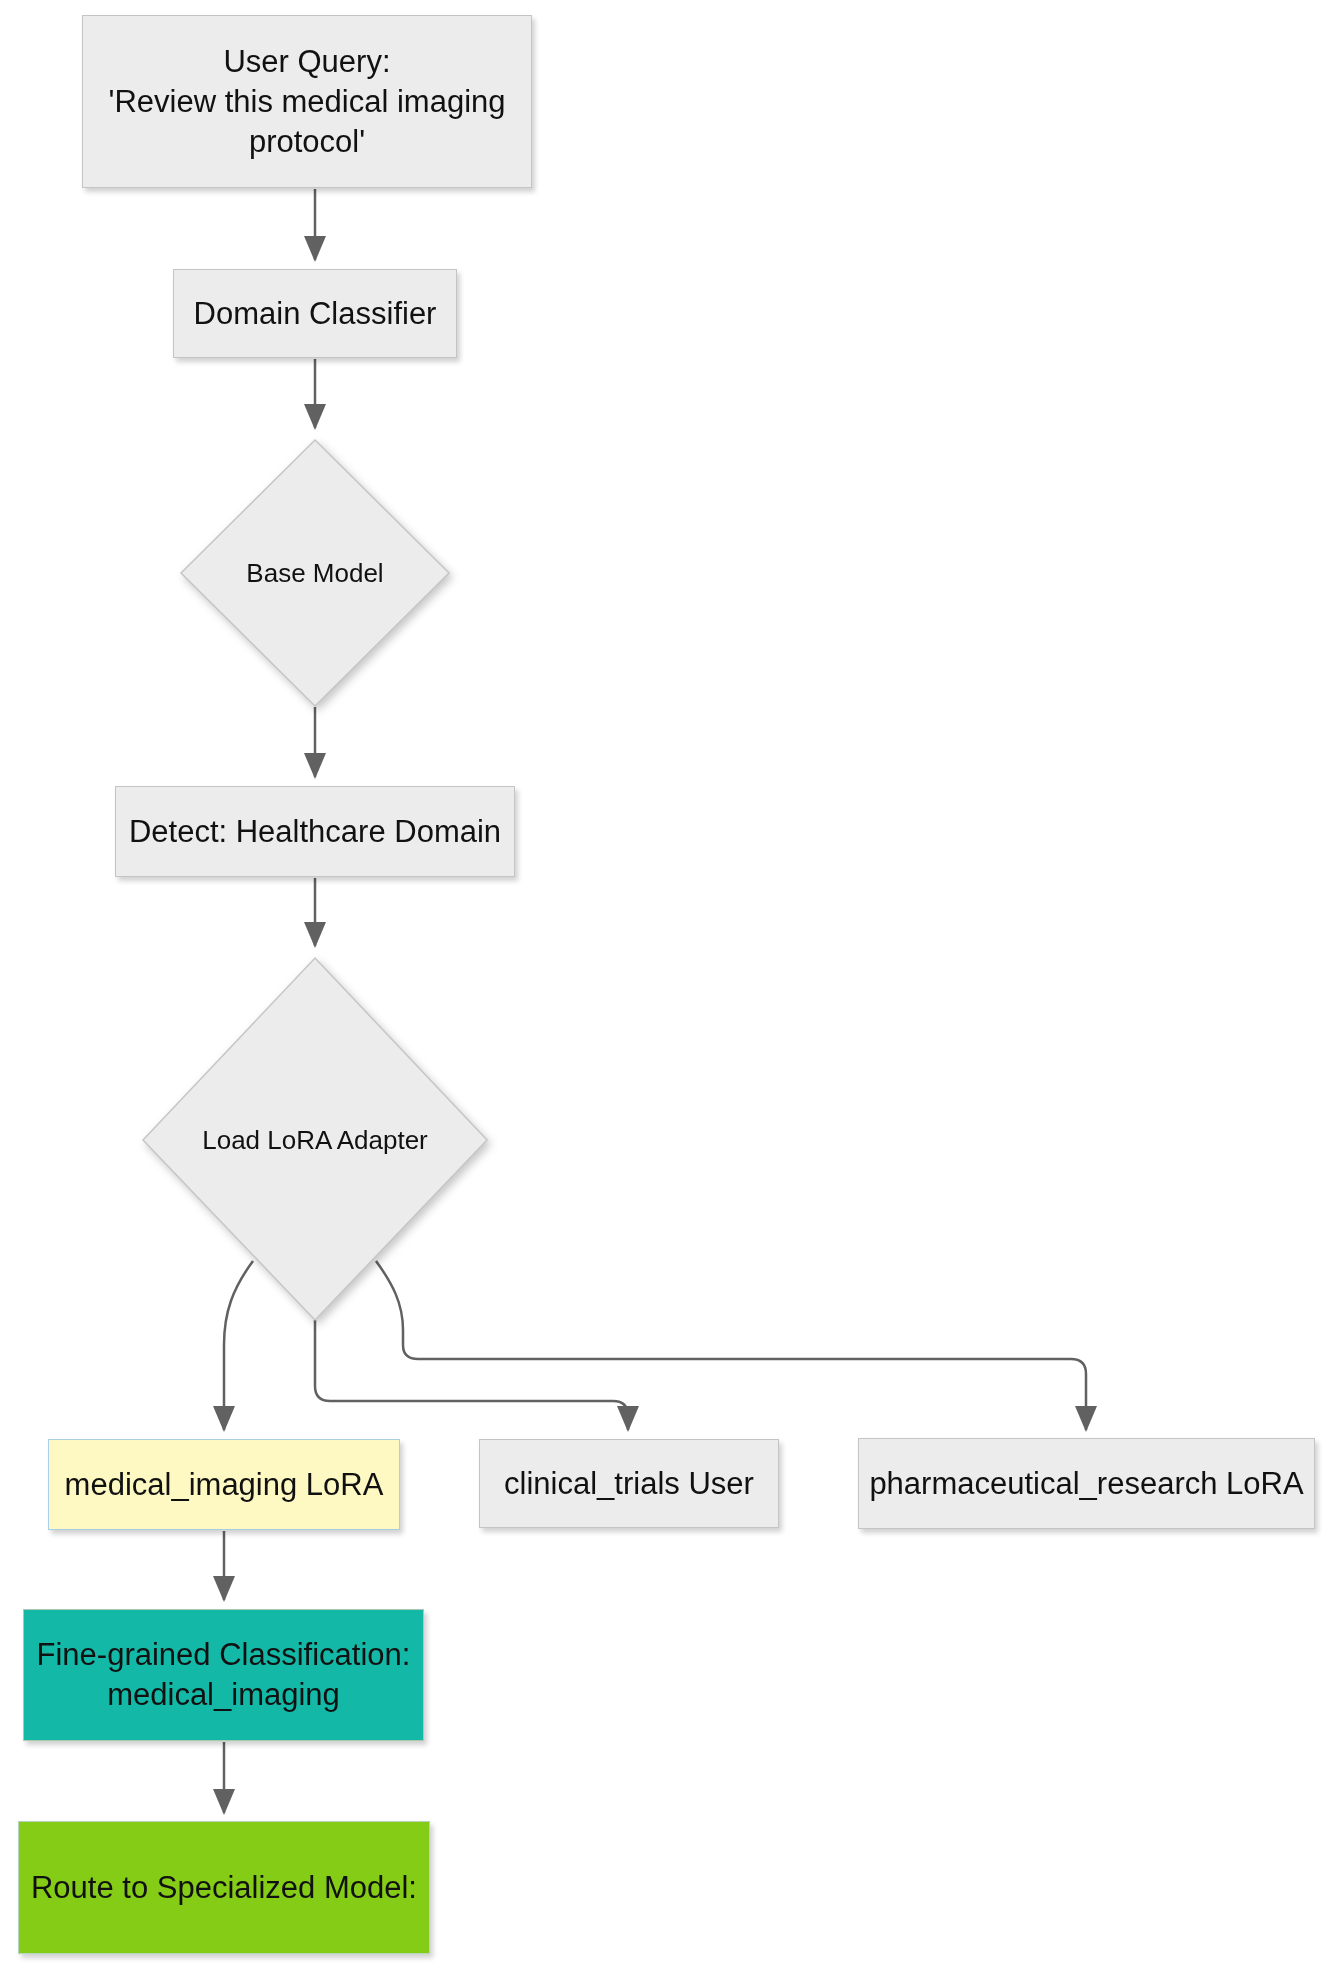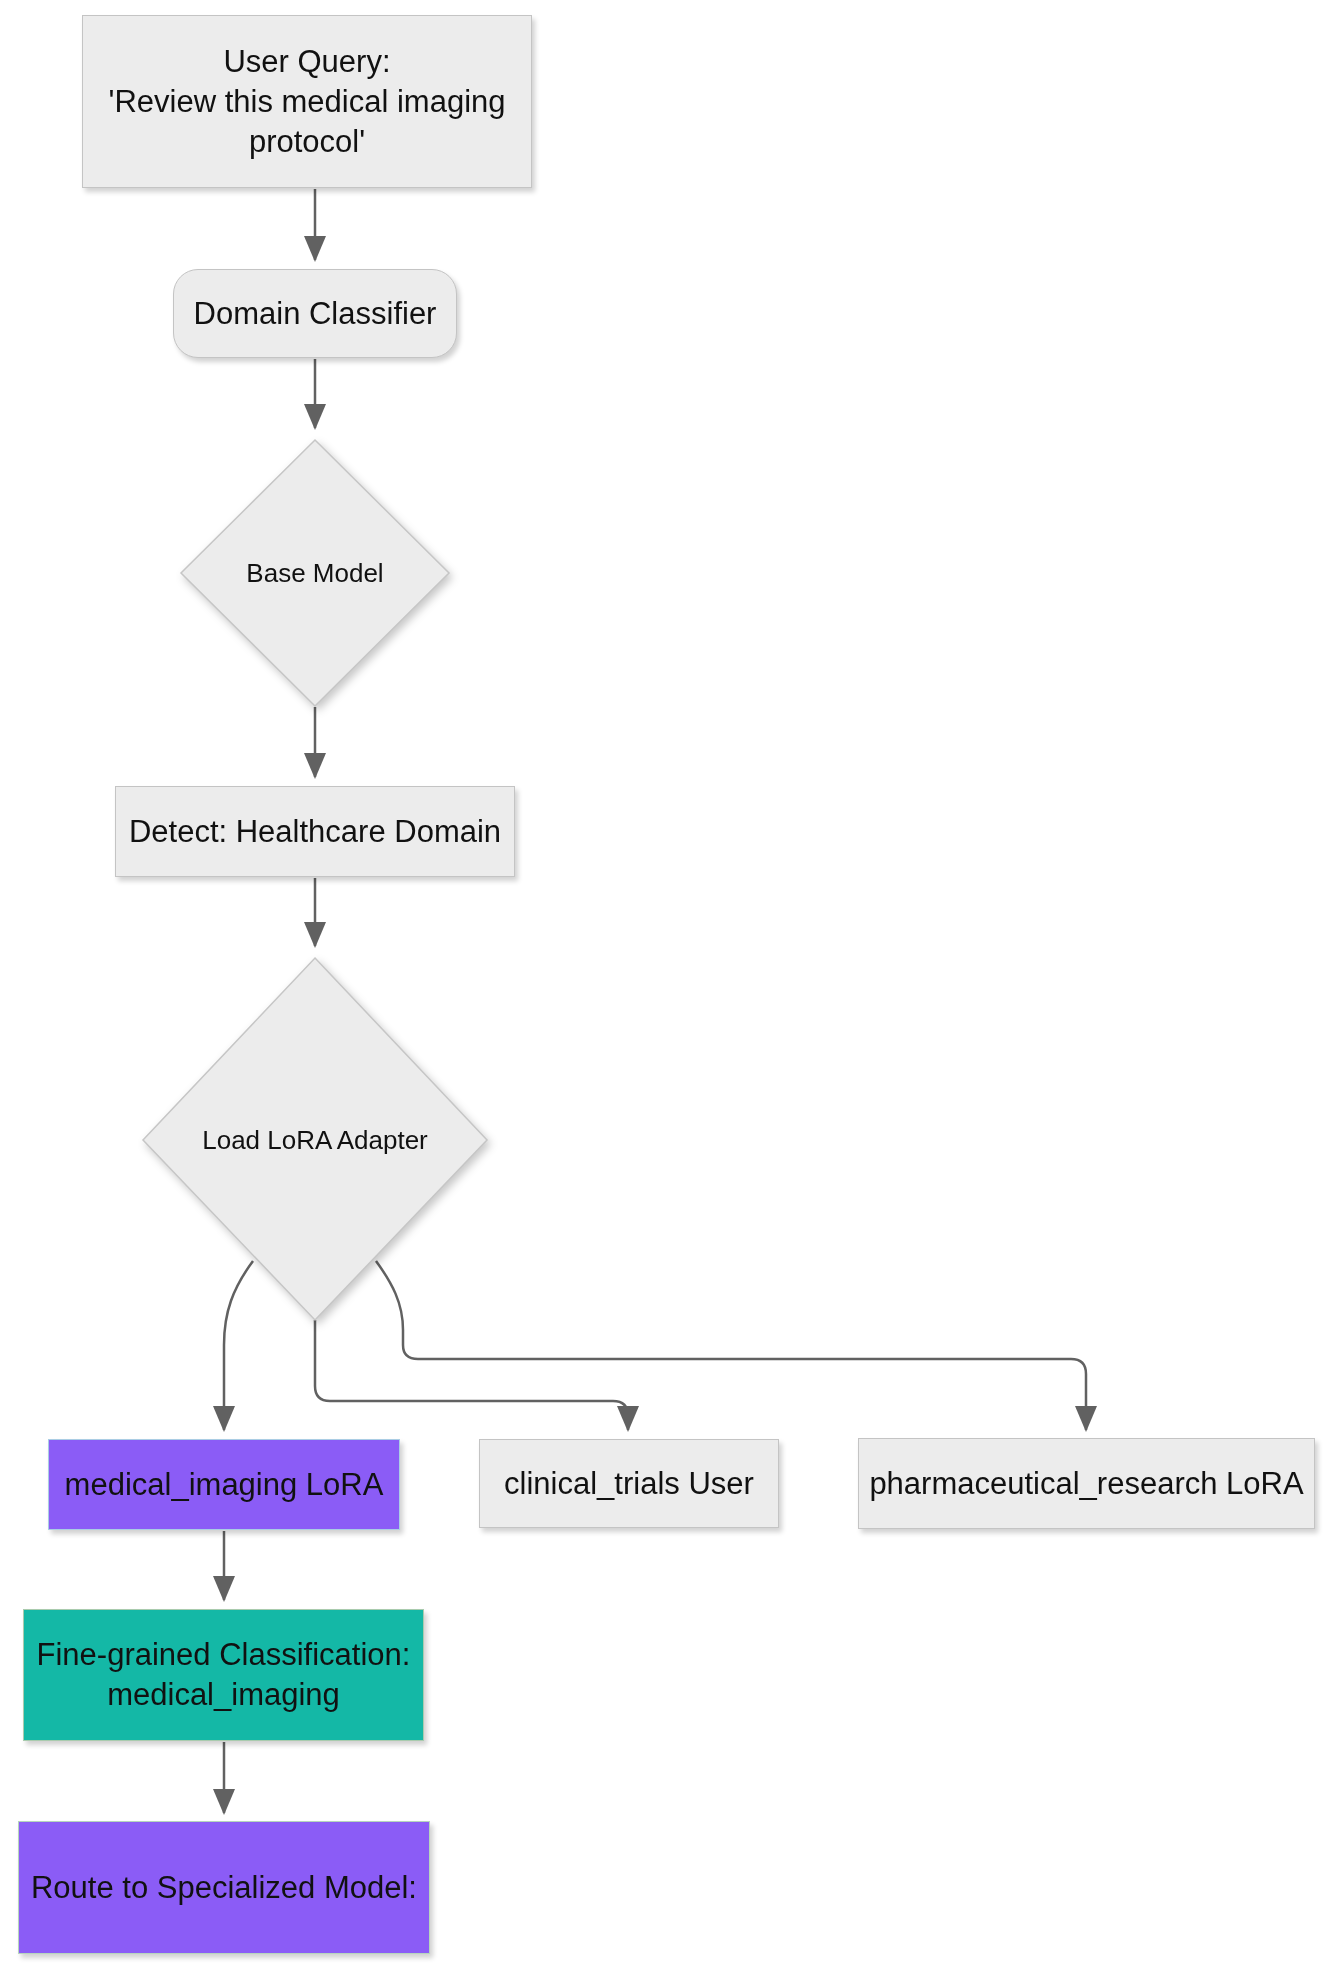--- a/index.html
+++ b/index.html
@@ -14,23 +14,23 @@
     fill:#ececec; stroke:#c6c6c6; stroke-width:1.5px;
     filter:drop-shadow(3px 4px 4px rgba(0,0,0,0.22));
   }
   .node {
     position:absolute; box-sizing:border-box;
     display:flex; flex-direction:column; justify-content:center; align-items:center;
     text-align:center; font-size:31px; line-height:40px;
     background:#ececec; border:1px solid #c4c4c4;
     box-shadow:3px 4px 5px rgba(0,0,0,0.18);
   }
-  .node.blue   { background:#8b5cf6; border-color:#aacde4; }
+  .node.blue   { background:#fef9c3; border-color:#aacde4; }
   .node.green1 { background:#14b8a6; border-color:#a9cbae; }
-  .node.green2 { background:#8b5cf6; border-color:#b6d5bd; }
+  .node.green2 { background:#84cc16; border-color:#b6d5bd; }
   .dlabel {
     position:absolute; display:flex; justify-content:center; align-items:flex-end;
     text-align:center; font-size:26px; line-height:40px; pointer-events:none;
   }
   .nl { display:block; }
 </style>
 </head>
 <body>
 
 <div id="canvas">
@@ -57,21 +57,21 @@
     <polygon class="diamond" points="315,440 449,573 315,706 181,573"></polygon>
     <polygon class="diamond" points="315,958 487,1140 315,1320 143,1140"></polygon>
   </svg>
 
   <div class="node" style="left:82px; top:15px; width:450px; height:173px;">
     <span class="nl">User Query:</span>
     <span class="nl">'Review this medical imaging</span>
     <span class="nl">protocol'</span>
   </div>
 
-  <div class="node" style="left:173px; top:269px; width:284px; height:89px;border-radius:25px;">
+  <div class="node" style="left:173px; top:269px; width:284px; height:89px;">
     <span class="nl">Domain Classifier</span>
   </div>
 
   <div class="dlabel" style="left:185px; top:553px; width:260px; height:40px;">
     <span class="nl">Base Model</span>
   </div>
 
   <div class="node" style="left:115px; top:786px; width:400px; height:91px;">
     <span class="nl">Detect: Healthcare Domain</span>
   </div>

